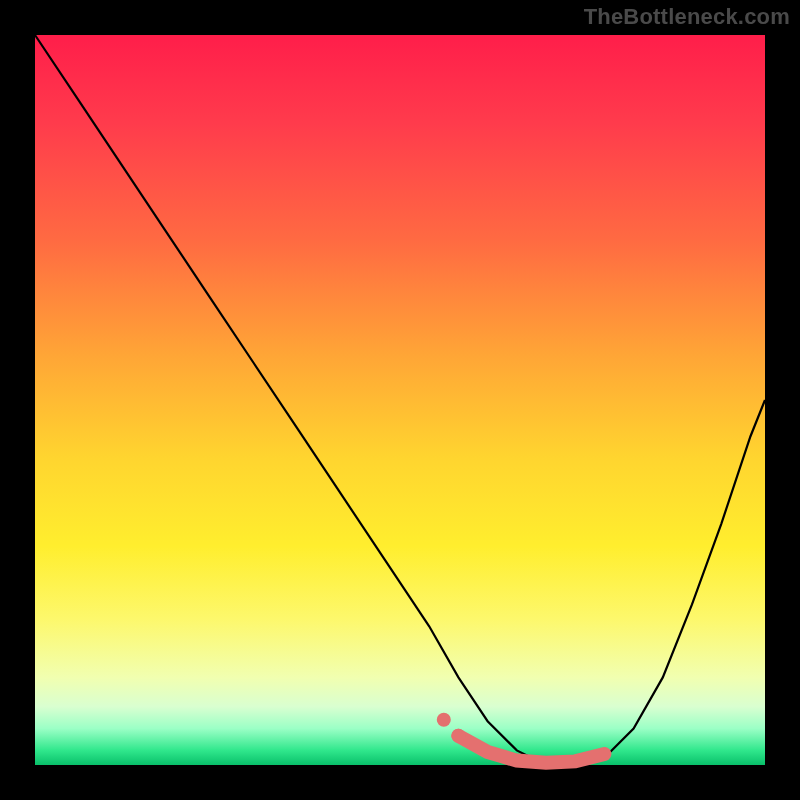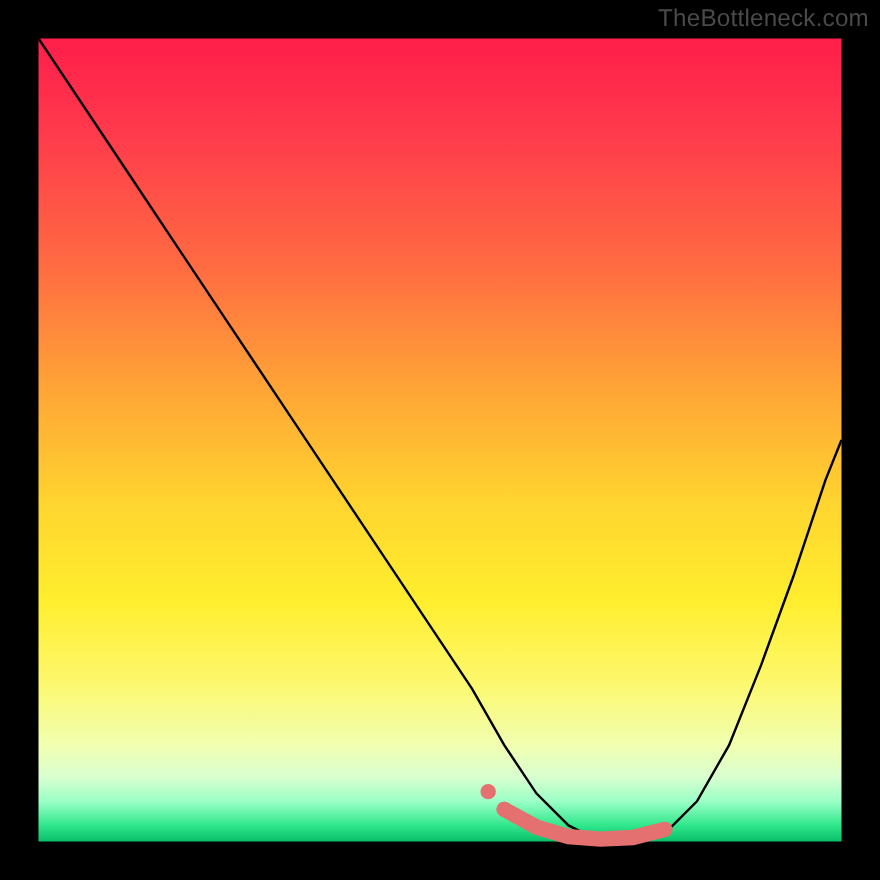--- a/index.html
+++ b/index.html
@@ -16,21 +16,21 @@
     width: 800px;
     height: 800px;
     background: #000;
   }
   .watermark {
     position: absolute;
     top: 4px;
     right: 10px;
     color: #4a4a4a;
     font-size: 22px;
-    font-weight: 400;
+    font-weight: 700;
     letter-spacing: 0.2px;
     user-select: none;
   }
   .plot {
     position: absolute;
     left: 35px;
     top: 35px;
     width: 730px;
     height: 730px;
     background: linear-gradient(

